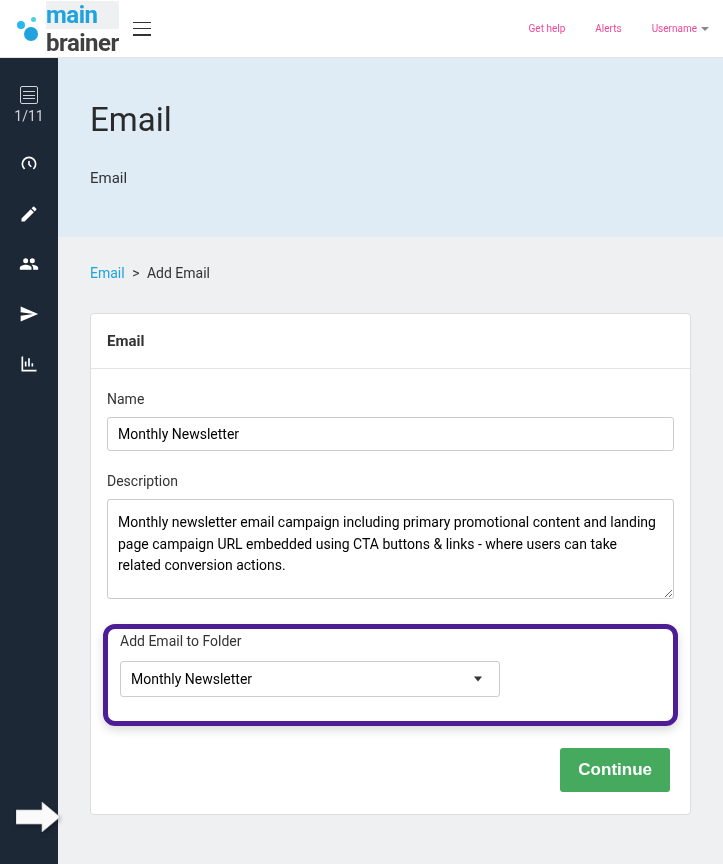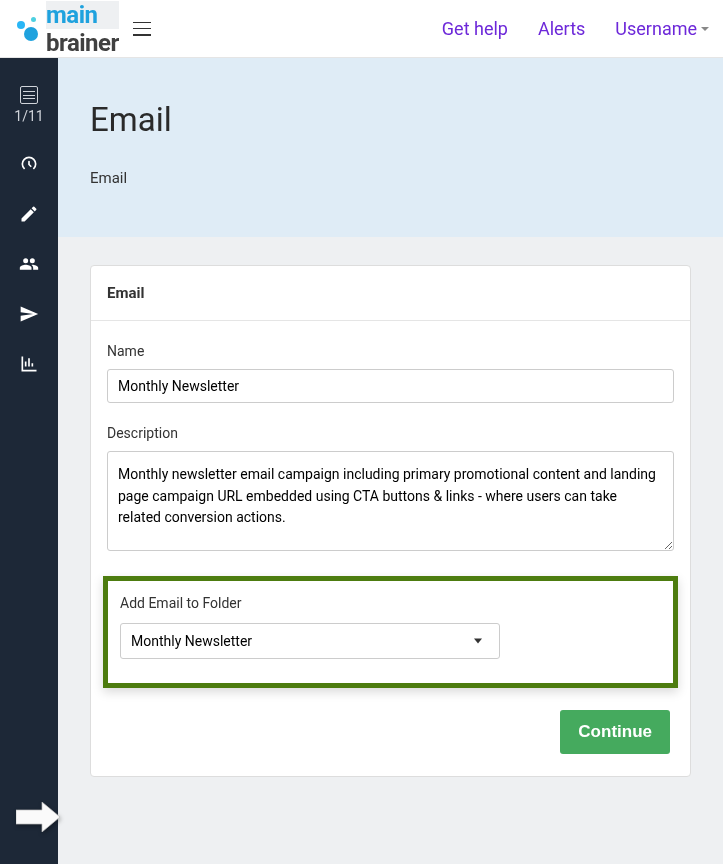--- a/index.html
+++ b/index.html
@@ -11,21 +11,21 @@
   .logo-dots { position: relative; width: 28px; height: 28px; }
   .logo-dots .d1 { position: absolute; width: 14px; height: 14px; border-radius: 50%; background: #1fa2de; left: 10px; top: 12px; }
   .logo-dots .d2 { position: absolute; width: 8px; height: 8px; border-radius: 50%; background: #29b6f6; left: 3px; top: 6px; }
   .logo-dots .d3 { position: absolute; width: 5px; height: 5px; border-radius: 50%; background: #4dd0e1; left: 17px; top: 2px; }
   .logo-text { font-size: 24px; font-weight: 700; letter-spacing: -0.5px; }
   .logo-text .main { color: #1fa2de; }
   .logo-text .brainer { color: #404040; }
   .hamburger { margin-left: 14px; width: 18px; height: 14px; display: flex; flex-direction: column; justify-content: space-between; }
   .hamburger span { display: block; height: 1.5px; background: #333; }
   .topnav { margin-left: auto; display: flex; align-items: center; gap: 30px; }
-  .topnav-item { color: #6d28d9; font-size: 18px; }
+  .topnav-item { color: #ec4899; font-size: 10px; }
   .topnav-user { display: inline-flex; align-items: center; gap: 4px; justify-content: center; }
   .caret { display: inline-block; width: 0; height: 0; border-left: 4px solid transparent; border-right: 4px solid transparent; border-top: 4px solid #888; }
 
   
   .body { display: flex; height: 806px; }
   .sidebar { width: 58px; background: #1d2837; color: #fff; padding-top: 28px; display: flex; flex-direction: column; align-items: center; gap: 30px; }
   .side-step { text-align: center; }
   .side-step .step-icon { width: 18px; height: 18px; border: 1.5px solid #d0d4da; border-radius: 2px; display: flex; flex-direction: column; justify-content: space-evenly; padding: 2px; margin: 0 auto 4px; }
   .side-step .step-icon span { height: 1px; background: #d0d4da; }
   .side-step-text { font-size: 14px; color: #d0d4da; }
@@ -42,21 +42,21 @@
   .breadcrumb a { color: #1fa2de; text-decoration: none; }
   .breadcrumb .sep { margin: 0 4px; }
 
   .card { background: #fff; border: 1px solid #ddd; border-radius: 4px; }
   .card-head { padding: 18px 16px; border-bottom: 1px solid #e5e5e5; font-weight: 700; font-size: 15px; }
   .card-body { padding: 22px 16px 22px; }
   .form-group { margin-bottom: 22px; }
   .form-label { display: block; font-size: 14px; color: #333; margin-bottom: 10px; }
   .form-input { width: 100%; border: 1px solid #ccc; border-radius: 3px; padding: 8px 10px; font-size: 14px; font-family: inherit; }
   .form-textarea { width: 100%; border: 1px solid #ccc; border-radius: 3px; padding: 12px 10px; font-size: 14px; font-family: inherit; line-height: 1.55; min-height: 100px; resize: both; }
-  .highlight-group { border: 5px solid #4d7c0f; border-radius: 0; padding: 14px 12px 24px; margin: 0 -4px 22px; box-shadow: 0 4px 10px rgba(0,0,0,0.15); position: relative; }
+  .highlight-group { border: 5px solid #4c1d95; border-radius: 12px; padding: 4px 12px 24px; margin: 0 -4px 22px; box-shadow: 0 4px 10px rgba(0,0,0,0.15); position: relative; }
   .highlight-group .form-label { margin-bottom: 12px; }
   .select-wrap { position: relative; width: 380px; }
   .form-select { width: 100%; border: 1px solid #ccc; border-radius: 3px; padding: 9px 10px; font-size: 14px; font-family: inherit; appearance: none; -webkit-appearance: none; background: #fff; }
   .select-caret { position: absolute; right: 18px; top: 50%; transform: translateY(-50%); width: 0; height: 0; border-left: 4px solid transparent; border-right: 4px solid transparent; border-top: 5px solid #333; pointer-events: none; }
 
   .callout-arrow { position: absolute; left: -42px; top: 565px; width: 44px; height: 30px; z-index: 3; pointer-events: none; }
   .callout-arrow svg { width: 100%; height: 100%; filter: drop-shadow(1px 2px 2px rgba(0,0,0,0.3)); }
 
   .form-actions { display: flex; justify-content: flex-end; gap: 16px; align-items: center; padding: 0 4px; }
   .btn-link { font-size: 17px; font-weight: 700; color: #222; background: none; border: none; padding: 10px 6px; }
@@ -128,20 +128,25 @@
     </div>
   </div>
 
   <div class="main">
     <div class="header-area">
       <h1 class="page-title">Email</h1>
       <div class="page-sub">Email</div>
     </div>
 
     <div class="content-area">
+      <div class="breadcrumb">
+        <a href="#">Email</a>
+        <span class="sep">&gt;</span>
+        <span>Add Email</span>
+      </div>
 
       <div class="card">
         <div class="card-head">Email</div>
         <div class="card-body">
           <div class="form-group">
             <label class="form-label">Name</label>
             <input class="form-input" type="text" value="Monthly Newsletter" style="">
           </div>
           <div class="form-group">
             <label class="form-label">Description</label>

